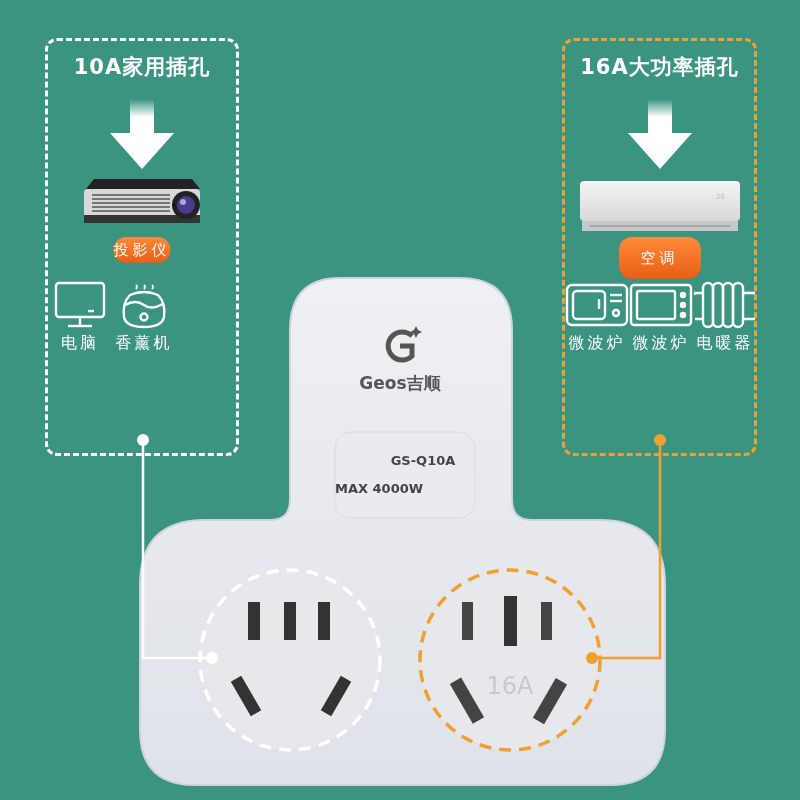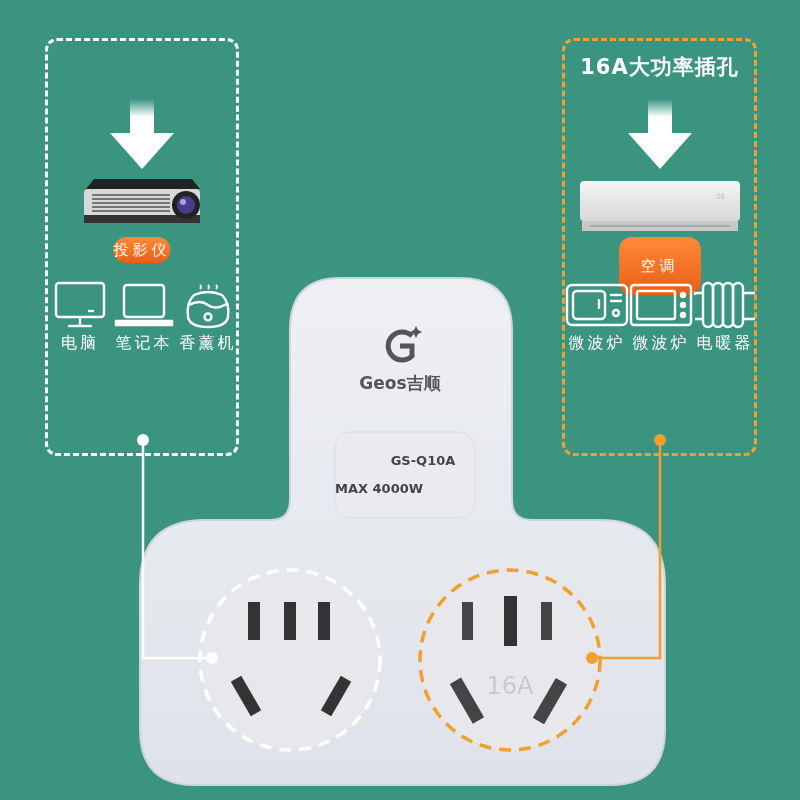--- a/index.html
+++ b/index.html
@@ -15,20 +15,21 @@
   .cell{display:flex;flex-direction:column;align-items:center;}
   .cell svg{width:64px;height:48px;}
   .cell .lbl{color:#fff;font-size:16px;letter-spacing:3px;margin-top:4px;}
   .plug{position:absolute;}
   .connector{position:absolute;}
 </style>
 </head>
 <body>
 
 <div class="panel left">
+  <div class="title">10A家用插孔</div>
   <svg class="arrow" viewBox="0 0 64 70">
     <defs>
         <linearGradient id="ga" x1="0" y1="0" x2="0" y2="1">
           <stop offset="0" stop-color="#fff" stop-opacity="0"></stop>
           <stop offset="0.5" stop-color="#fff" stop-opacity="1"></stop>
         </linearGradient>
       </defs>
     <rect x="20" y="0" width="24" height="36" fill="url(#ga)"></rect>
     <polygon points="0,34 64,34 32,70" fill="#fff"></polygon>
   </svg>
@@ -54,27 +55,20 @@
       <svg viewBox="0 0 64 48" fill="none" stroke="#fff" stroke-width="2.4">
         <rect x="8" y="2" width="48" height="34" rx="3"></rect>
           <line x1="40" y1="30" x2="46" y2="30"></line>
           <line x1="32" y1="36" x2="32" y2="44"></line>
           <line x1="20" y1="45" x2="44" y2="45"></line>
       </svg>
       <span class="lbl">电脑</span>
     </div>
     <div class="cell">
       <svg viewBox="0 0 64 48" fill="none" stroke="#fff" stroke-width="2.4">
-        <rect x="12" y="4" width="40" height="32" rx="3"></rect>
-          <path d="M4 40 H60 V44 H4 Z" fill="#fff"></path>
-      </svg>
-      <span class="lbl">笔记本</span>
-    </div>
-    <div class="cell">
-      <svg viewBox="0 0 64 48" fill="none" stroke="#fff" stroke-width="2.4">
         <path d="M24 4 q2 2 0 4 M32 4 q2 2 0 4 M40 4 q2 2 0 4" stroke-width="1.8"></path>
         <path d="M18 14 Q32 8 46 14 Q54 22 52 36 Q50 46 32 46 Q14 46 12 36 Q10 22 18 14 Z"></path>
         <path d="M13 24 Q24 18 32 24 T52 22"></path>
           <circle cx="32" cy="36" r="3.5"></circle>
       </svg>
       <span class="lbl">香薰机</span>
     </div>
   </div>
 </div>
 
@@ -95,21 +89,21 @@
         <linearGradient id="ac" x1="0" y1="0" x2="0" y2="1">
           <stop offset="0" stop-color="#f4f4f4"></stop>
           <stop offset="1" stop-color="#d8d8d8"></stop>
         </linearGradient>
       </defs>
     <rect x="2" y="2" width="160" height="40" rx="4" fill="url(#ac)"></rect>
     <rect x="4" y="42" width="156" height="10" fill="#c8c8c8"></rect>
     <line x1="12" y1="47" x2="152" y2="47" stroke="#888" stroke-width="1"></line>
     <text x="138" y="20" font-size="7" fill="#bbb" font-family="DejaVu Sans, sans-serif">26</text>
   </svg>
-  <div class="pill" style="padding:16px 22px">空调</div>
+  <div class="pill" style="padding:8px 22px">空调</div>
   <div class="grid">
     <div class="cell">
       <svg viewBox="0 0 64 48" fill="none" stroke="#fff" stroke-width="2.4">
         <rect x="2" y="4" width="60" height="40" rx="5"></rect>
           <rect x="8" y="10" width="32" height="28" rx="4"></rect>
           <line x1="34" y1="18" x2="34" y2="28"></line>
         <line x1="45" y1="14" x2="57" y2="14"></line>
           <line x1="45" y1="20" x2="57" y2="20"></line>
           <circle cx="51" cy="32" r="3"></circle>
       </svg>

